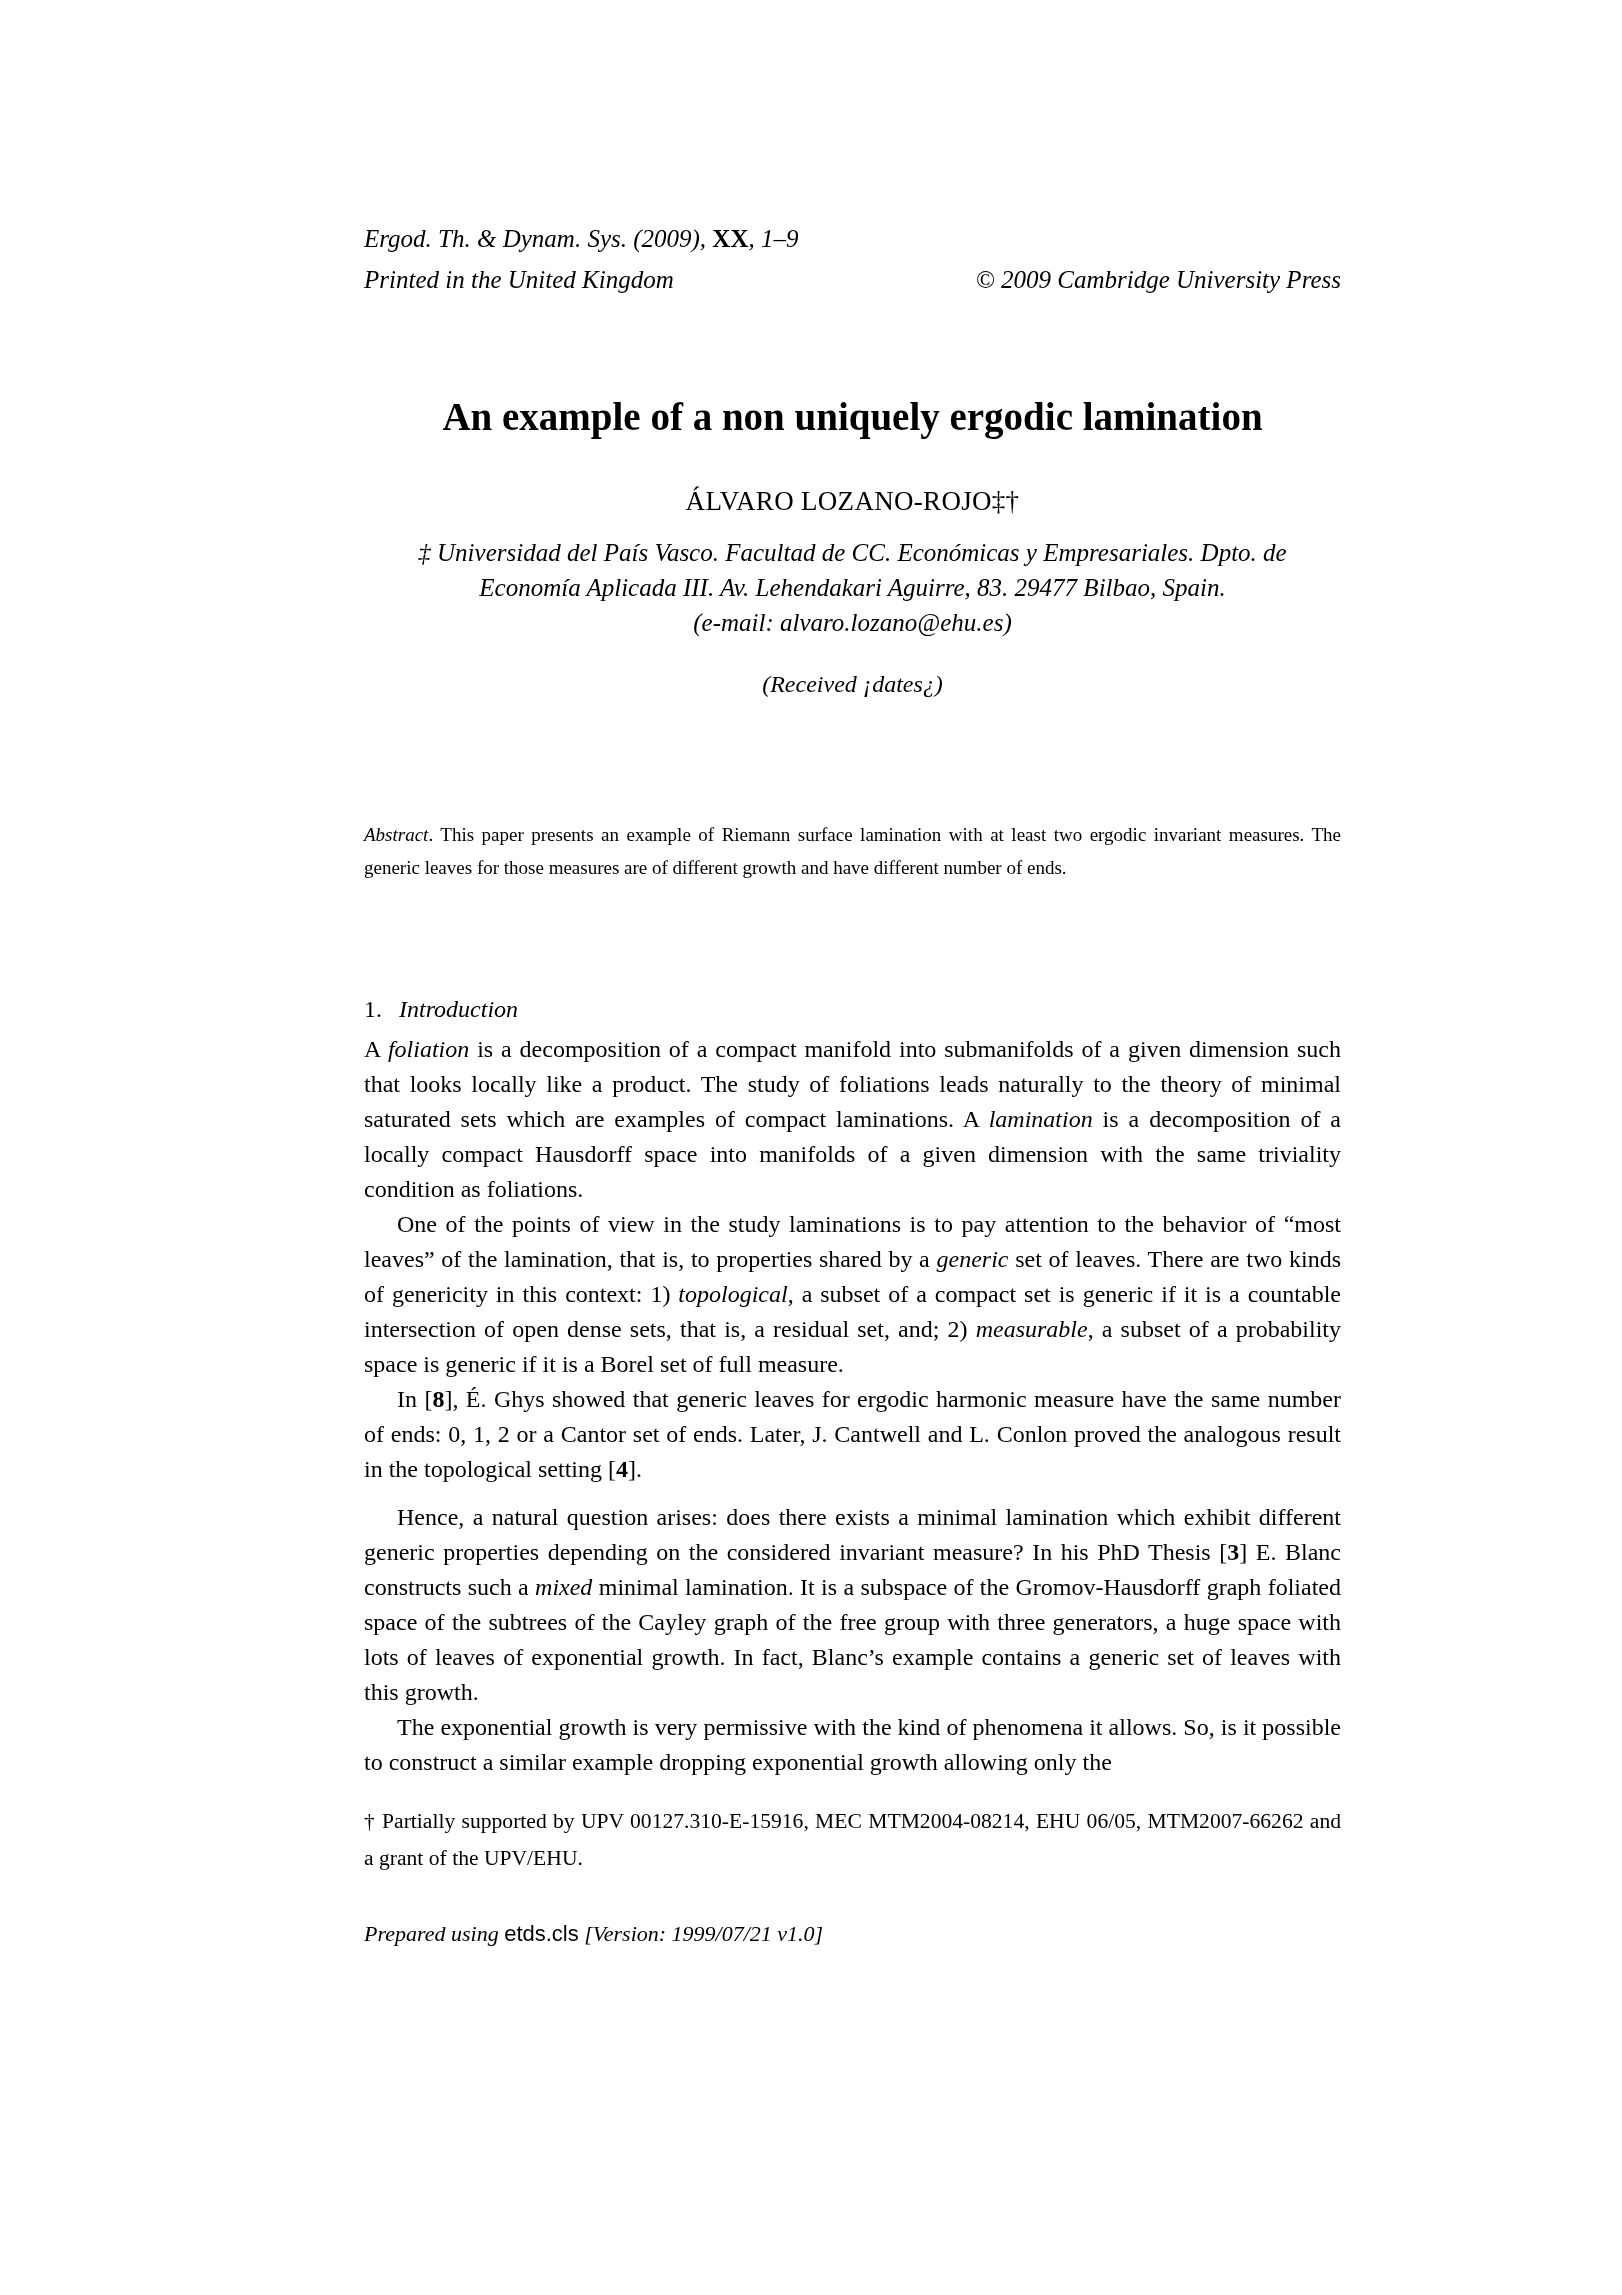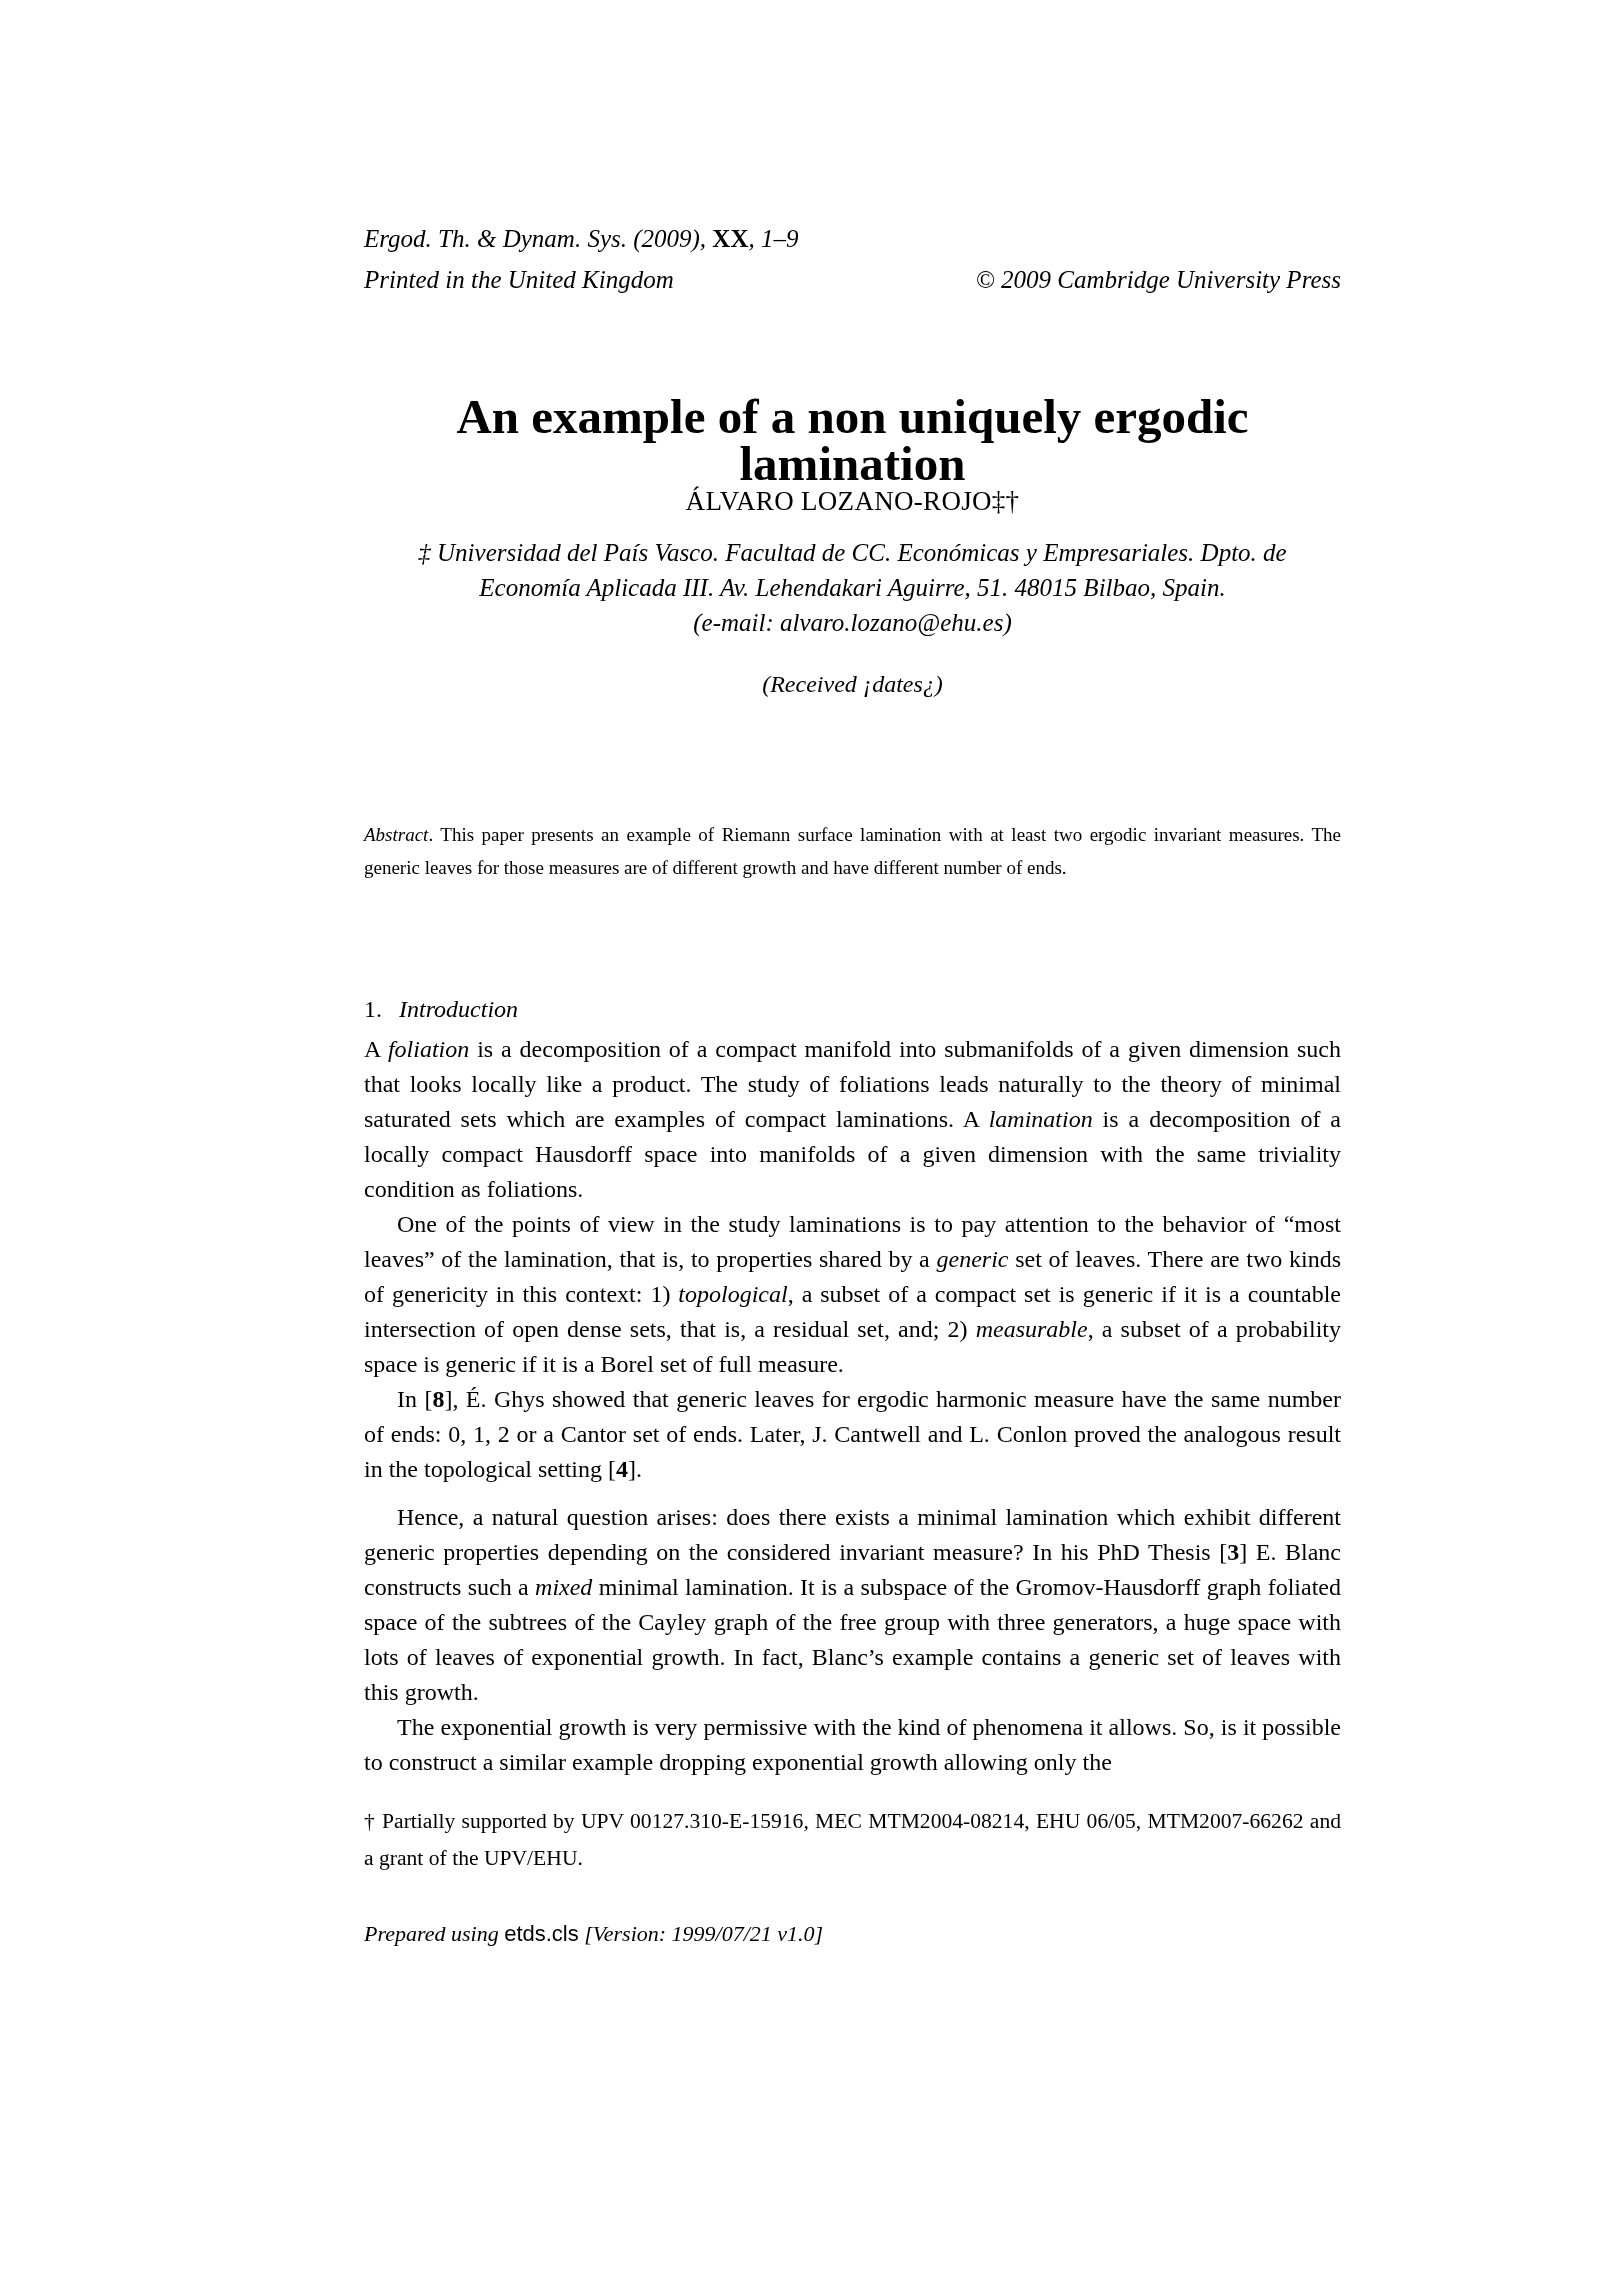--- a/index.html
+++ b/index.html
@@ -36,21 +36,21 @@
     display: flex;
     justify-content: space-between;
     font-style: italic;
     margin-top: 7.2px;
   }
 
   
   .title-block {
     top: 393px;
     text-align: center;
-    font-size: 49px;
+    font-size: 39px;
     font-weight: 700;
     line-height: 47px;
   }
   .author-block {
     top: 486px;
     text-align: center;
     font-size: 27px;
     letter-spacing: 0.3px;
   }
   .affil-block {
@@ -120,21 +120,21 @@
       <span>© 2009 Cambridge University Press</span>
     </div>
   </div>
 
   <div class="col title-block">An example of a non uniquely ergodic lamination</div>
 
   <div class="col author-block">ÁLVARO LOZANO-ROJO‡†</div>
 
   <div class="col affil-block">
     <div>‡ Universidad del País Vasco. Facultad de CC. Económicas y Empresariales. Dpto. de</div>
-    <div>Economía Aplicada III. Av. Lehendakari Aguirre, 51. 48015 Bilbao, Spain.</div>
+    <div>Economía Aplicada III. Av. Lehendakari Aguirre, 83. 29477 Bilbao, Spain.</div>
     <div>(e-mail: alvaro.lozano@ehu.es)</div>
   </div>
 
   <div class="col received-block"><span class="seg-n">(Received ¡dates¿)</span></div>
 
   <div class="col abstract-block"><span class="seg-i">Abstract</span><span class="seg-n">. This paper presents an example of Riemann surface lamination with at least two ergodic invariant measures. The generic leaves for those measures are of different growth and have different number of ends.</span></div>
 
   <div class="col main-block">
     <div class="sec-head">
       <span class="sec-num">1.</span><span class="sec-title">Introduction</span>

